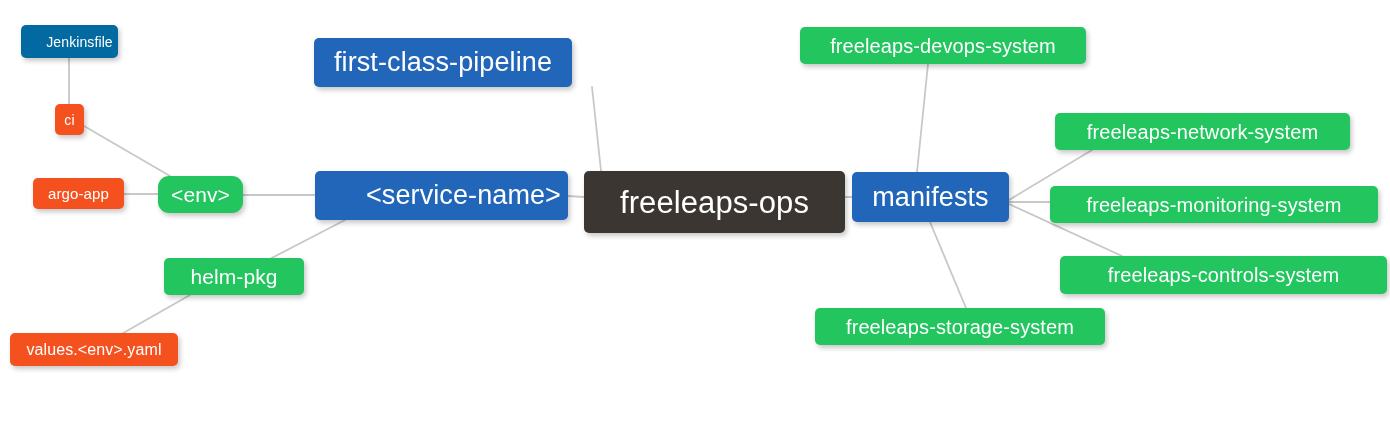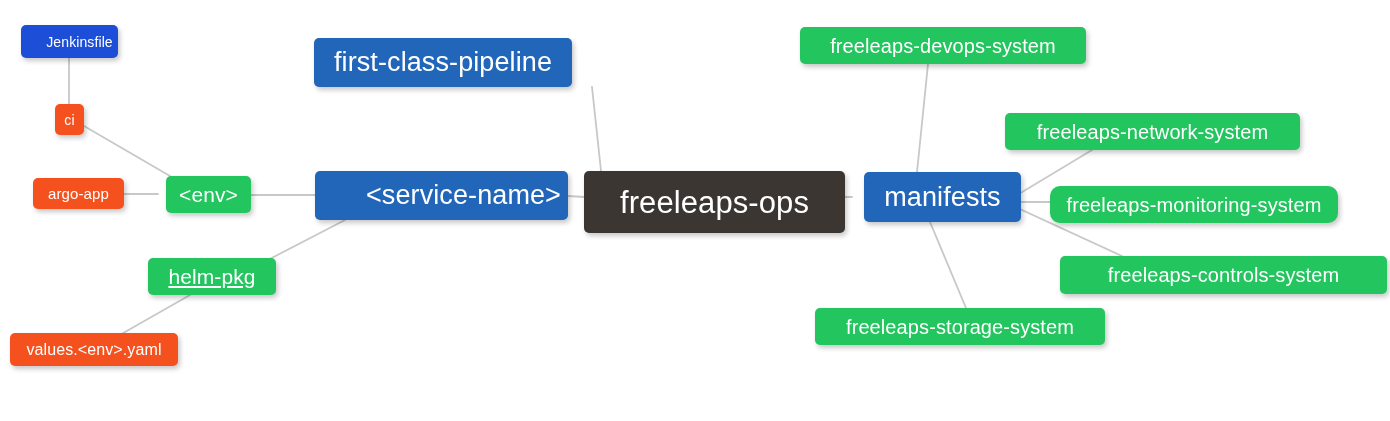--- a/index.html
+++ b/index.html
@@ -38,21 +38,21 @@
     box-shadow: 2px 3px 5px rgba(0,0,0,0.22);
     white-space: nowrap;
     letter-spacing: 0.1px;
     line-height: 1;
     z-index: 2;
   }
   .n-root   { background: #3b3632; }
   .n-blue   { background: #2166b8; }
   .n-green  { background: #22c55e; }
   .n-red    { background: #f4511e; }
-  .n-orange { background: #1d4ed8; padding-left: 20px; }
+  .n-orange { background: #0369a1; padding-left: 20px; }
 </style>
 </head>
 <body>
 
 <div id="mindmap">
   <svg id="edge-layer" viewBox="0 0 1390 421" width="1390" height="421">
       <line x1="584" y1="197" x2="568" y2="196" stroke="#c8c8c8" stroke-width="1.8" stroke-linecap="round"></line>
       <line x1="601" y1="171" x2="592" y2="87" stroke="#c8c8c8" stroke-width="1.8" stroke-linecap="round"></line>
       <line x1="845" y1="197" x2="852" y2="197" stroke="#c8c8c8" stroke-width="1.8" stroke-linecap="round"></line>
       <line x1="315" y1="195" x2="243" y2="195" stroke="#c8c8c8" stroke-width="1.8" stroke-linecap="round"></line>
@@ -70,48 +70,48 @@
   <div id="node-layer">
       <div class="node n-orange" style="left: 21px; top: 25px; width: 97px; height: 33px; font-size: 14px;">
         <span>Jenkinsfile</span>
       </div>
       <div class="node n-red" style="left: 55px; top: 104px; width: 29px; height: 31px; font-size: 14px;">
         <span>ci</span>
       </div>
       <div class="node n-red" style="left: 33px; top: 178px; width: 91px; height: 31px; font-size: 15px;">
         <span>argo-app</span>
       </div>
-      <div class="node n-green" style="left: 166px; top: 176px; width: 85px; height: 37px; font-size: 21px;">
+      <div class="node n-green" style="left: 158px; top: 176px; width: 85px; height: 37px; font-size: 21px; border-radius: 11px;">
         <span>&lt;env&gt;</span>
       </div>
-      <div class="node n-green" style="left: 148px; top: 258px; width: 128px; height: 37px; font-size: 21px; text-decoration: underline;">
+      <div class="node n-green" style="left: 164px; top: 258px; width: 140px; height: 37px; font-size: 21px;">
         <span>helm-pkg</span>
       </div>
       <div class="node n-red" style="left: 10px; top: 333px; width: 168px; height: 33px; font-size: 16px;">
         <span>values.&lt;env&gt;.yaml</span>
       </div>
       <div class="node n-blue" style="left: 314px; top: 38px; width: 258px; height: 49px; font-size: 27px;">
         <span>first-class-pipeline</span>
       </div>
       <div class="node n-blue" style="left: 315px; top: 171px; width: 253px; height: 49px; font-size: 27px; padding-left: 44px;">
         <span>&lt;service-name&gt;</span>
       </div>
       <div class="node n-root" style="left: 584px; top: 171px; width: 261px; height: 62px; font-size: 31px;">
         <span>freeleaps-ops</span>
       </div>
-      <div class="node n-blue" style="left: 852px; top: 172px; width: 157px; height: 50px; font-size: 27px; margin-left: 12px;">
+      <div class="node n-blue" style="left: 852px; top: 172px; width: 157px; height: 50px; font-size: 27px;">
         <span>manifests</span>
       </div>
       <div class="node n-green" style="left: 800px; top: 27px; width: 286px; height: 37px; font-size: 20px;">
         <span>freeleaps-devops-system</span>
       </div>
-      <div class="node n-green" style="left: 1005px; top: 113px; width: 295px; height: 37px; font-size: 20px;">
+      <div class="node n-green" style="left: 1055px; top: 113px; width: 295px; height: 37px; font-size: 20px;">
         <span>freeleaps-network-system</span>
       </div>
-      <div class="node n-green" style="left: 1050px; top: 186px; width: 288px; height: 37px; font-size: 20px; border-radius: 10px;">
+      <div class="node n-green" style="left: 1050px; top: 186px; width: 328px; height: 37px; font-size: 20px;">
         <span>freeleaps-monitoring-system</span>
       </div>
       <div class="node n-green" style="left: 1060px; top: 256px; width: 327px; height: 38px; font-size: 20px;">
         <span>freeleaps-controls-system</span>
       </div>
       <div class="node n-green" style="left: 815px; top: 308px; width: 290px; height: 37px; font-size: 20px;">
         <span>freeleaps-storage-system</span>
       </div>
     </div>
 </div>

